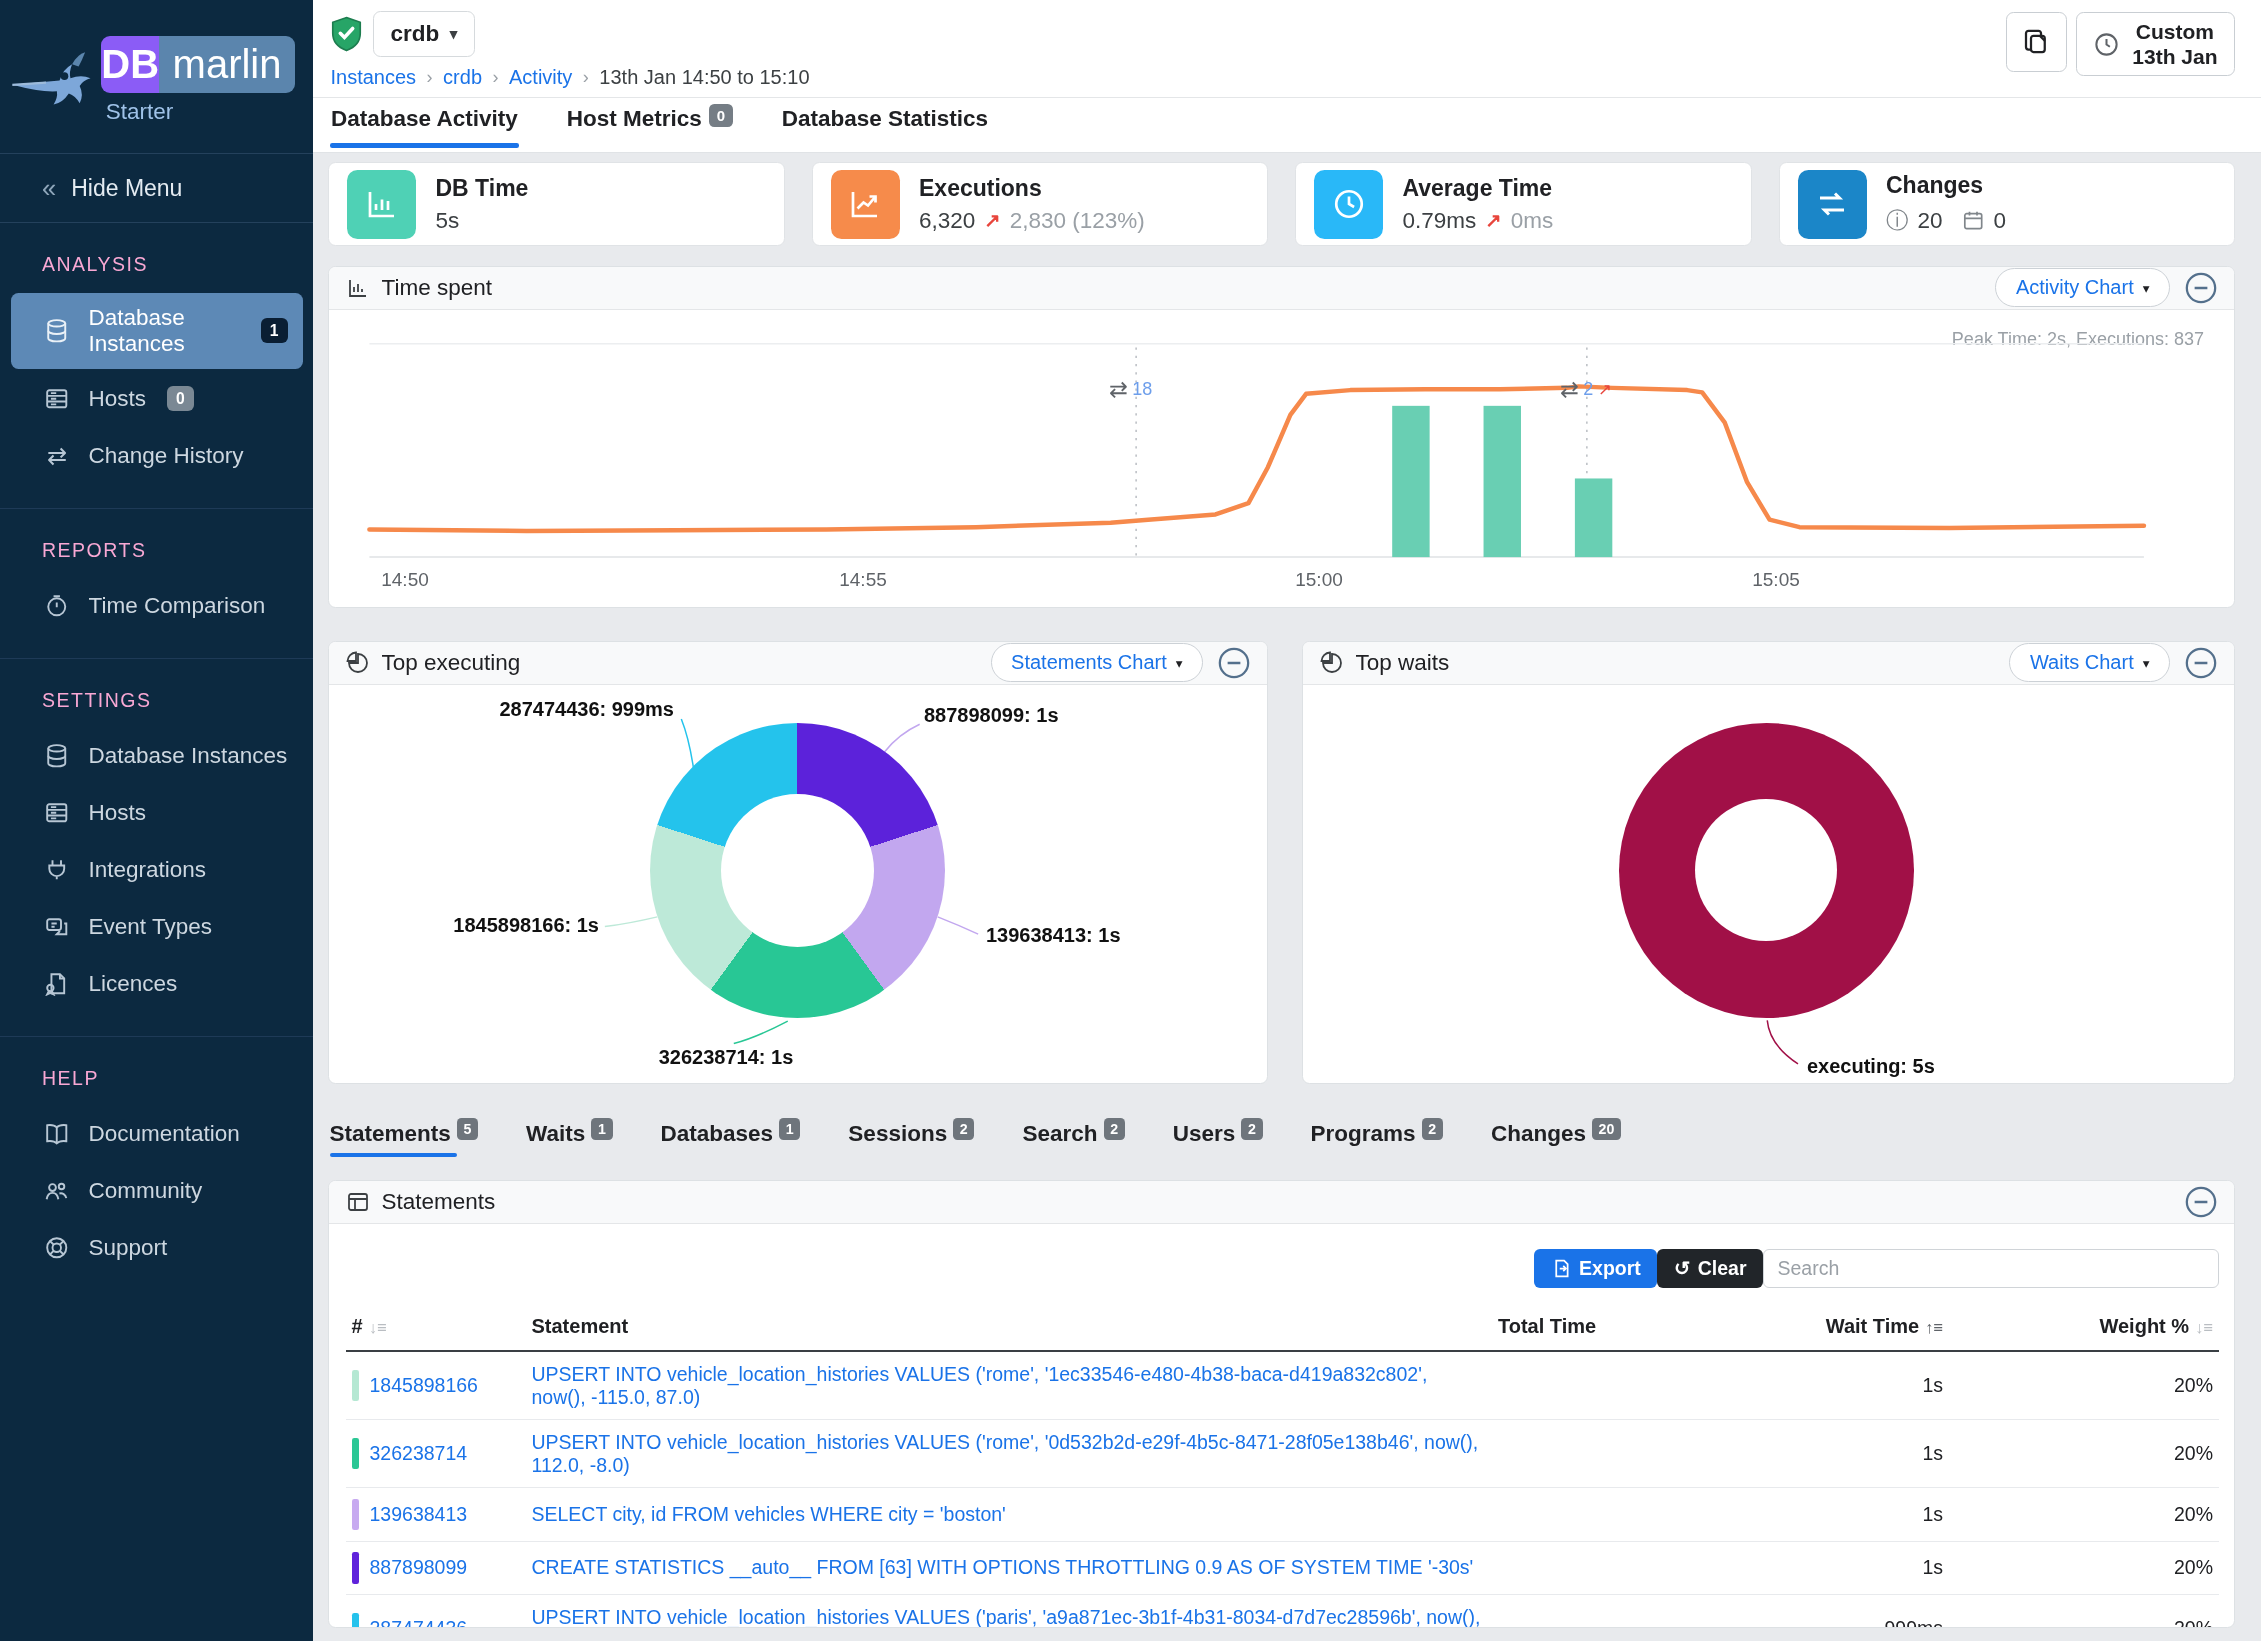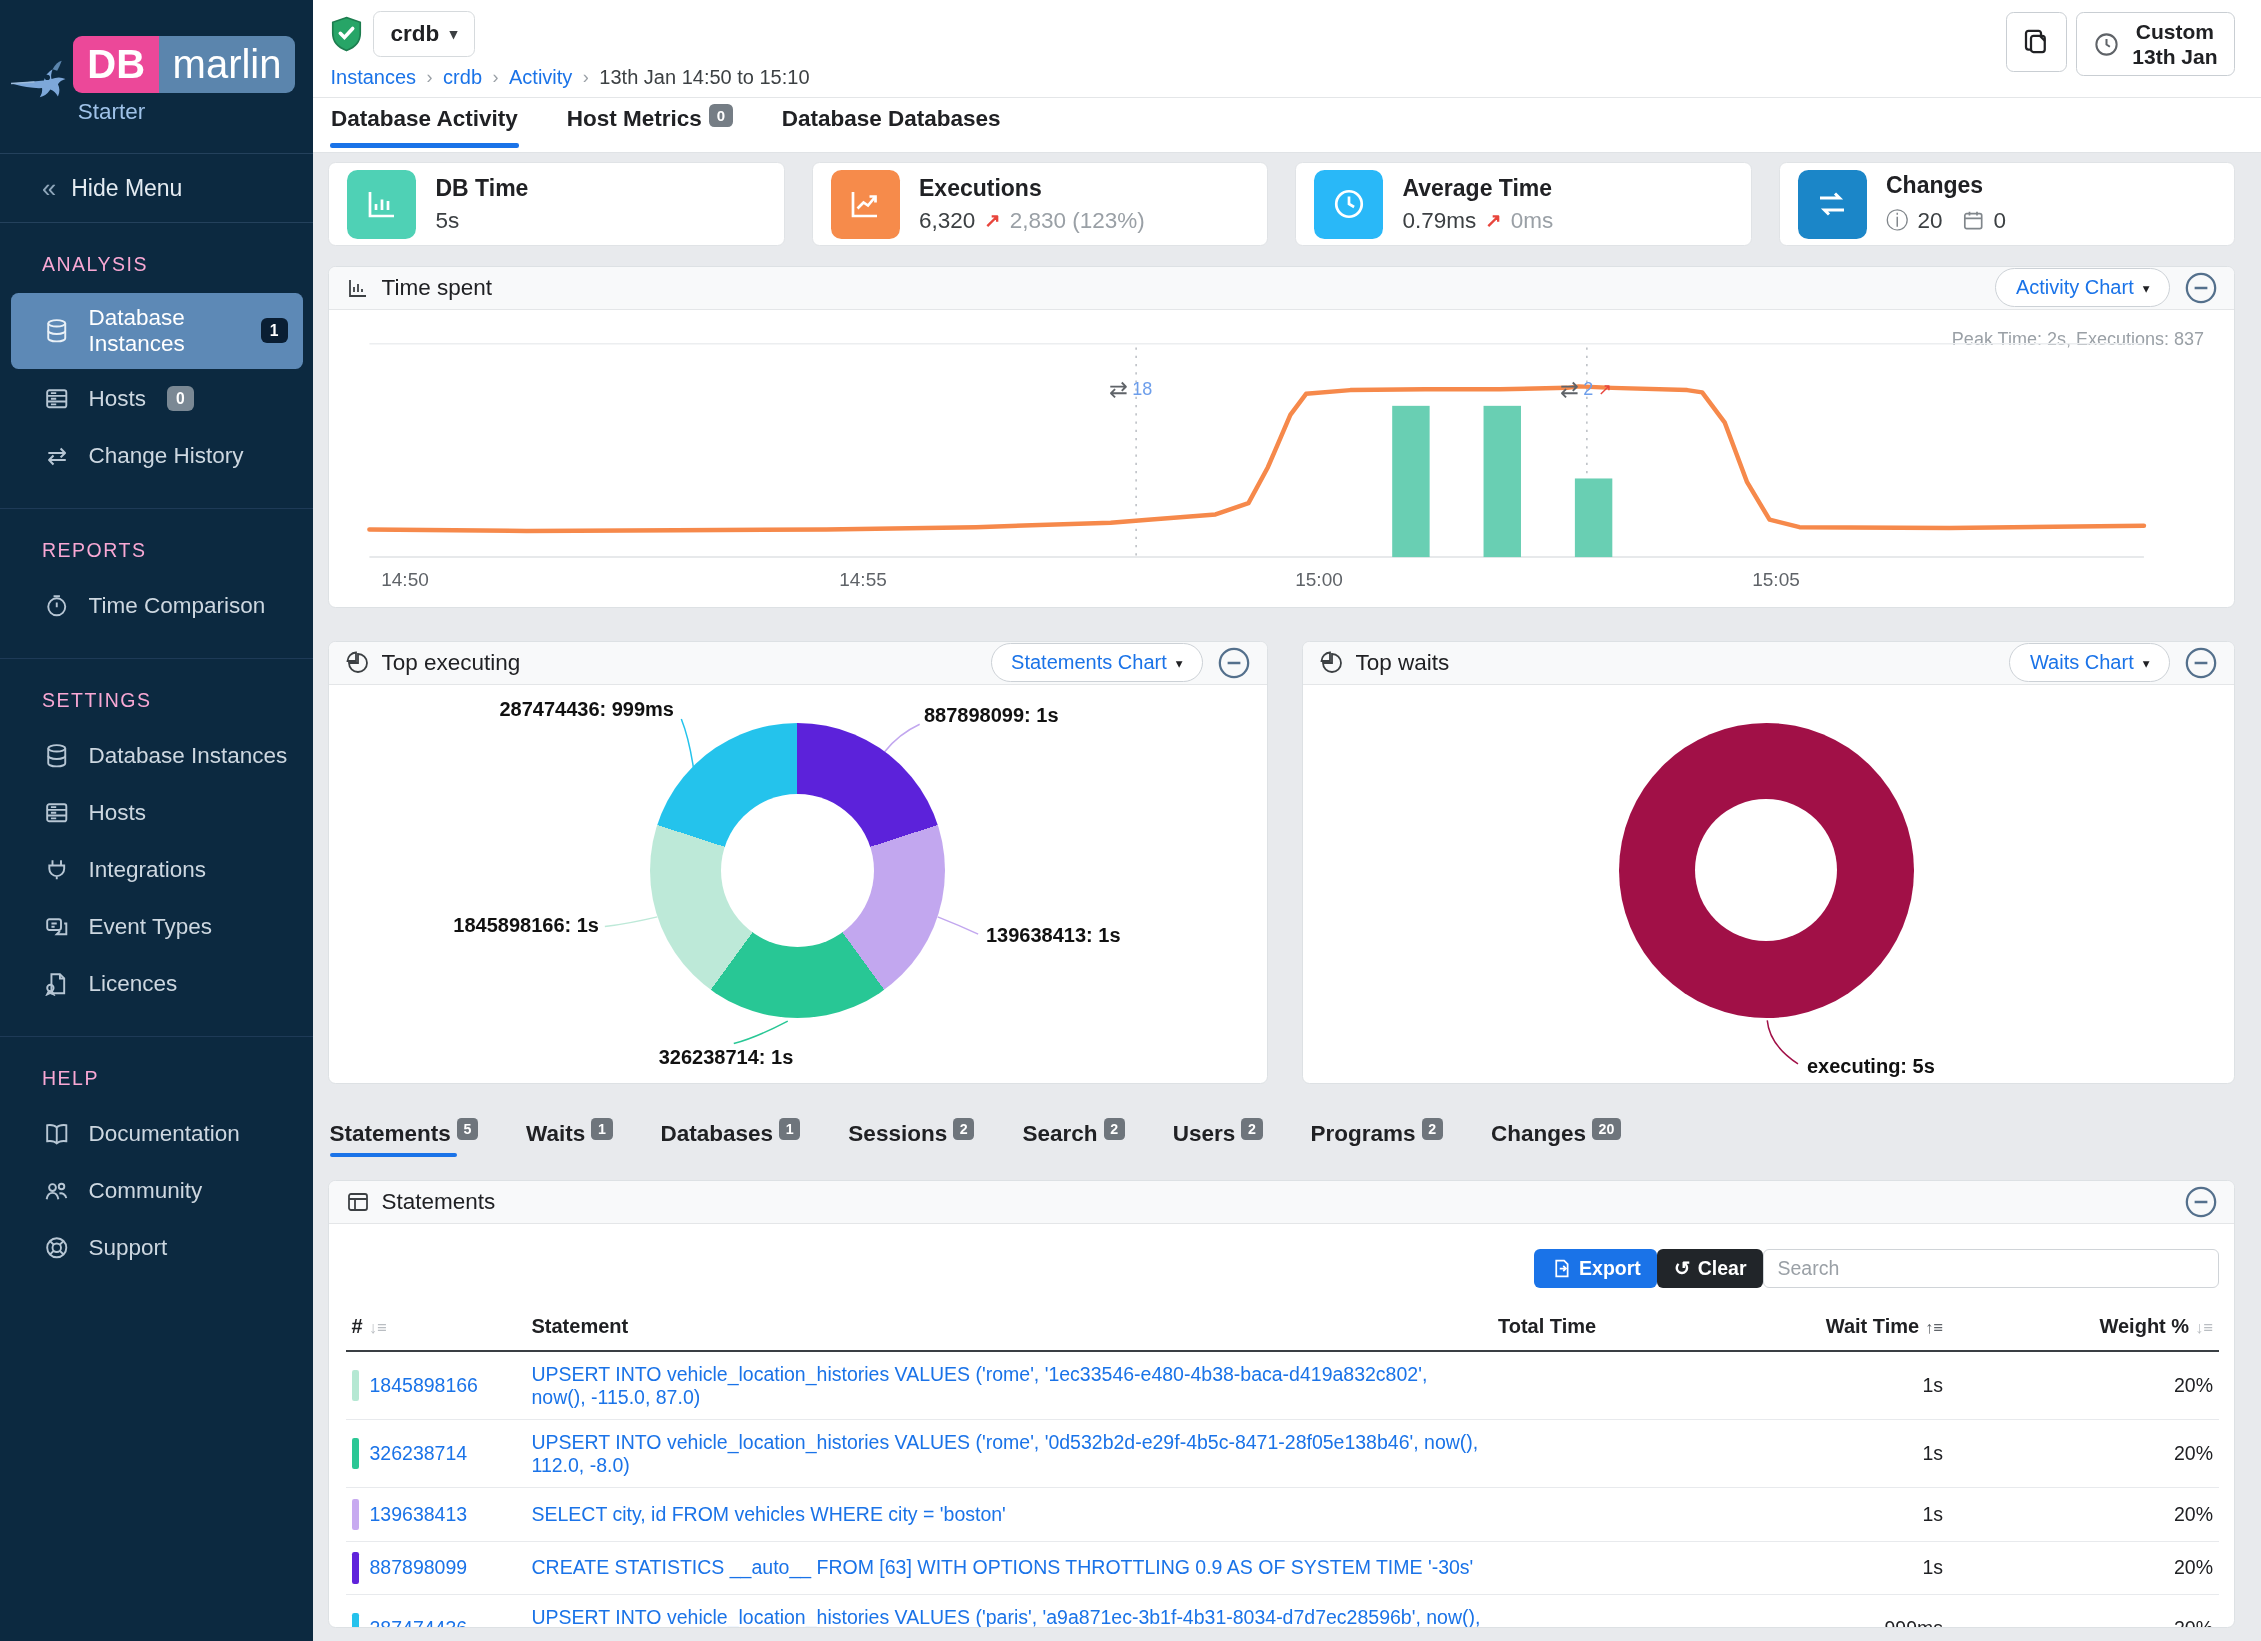--- a/index.html
+++ b/index.html
@@ -6,21 +6,21 @@
   html,body { width: 2261px; height: 1642px; overflow: hidden;
     font-family: "Liberation Sans", sans-serif; background: #e8eaed; color: #202124; }
   .app { display: flex; width: 100%; height: 100%; }
 
   
   .sidebar { width: 313px; min-width: 313px; height: 100%; background: #0c2940; color: #cdd7e0; }
   .brand { padding: 15px 18px 7.5px 7.5px; height: 154px; border-bottom: 0.7px solid #24415c; display: flex; align-items: center; }
   .brand-fish { width: 127px; height: 105px; }
   .brand-box { display: flex; flex-direction: column; align-items: flex-start; margin-left: 1.5px; }
   .brand-badge { display: flex; font-weight: bold; font-size: 40px; border-radius: 9px; overflow: hidden; }
-  .brand-db { background: #ec4899; color: #fff; padding: 6px 14px; }
+  .brand-db { background: #8b5cf6; color: #fff; padding: 6px 0; }
   .brand-marlin { background: #5b85ad; color: #fff; padding: 6px 13.5px; font-weight: normal; }
   .brand-edition { color: #9fc2e8; font-size: 22.5px; margin-top: 6px; margin-left: 4.5px; }
   .hide-menu { display: flex; align-items: center; gap: 15px; padding: 19.5px 0 19.5px 42px;
     font-size: 23px; color: #e4ebf1; border-bottom: 0.7px solid #24415c; cursor: pointer; }
   .hm-chevrons { font-size: 25.5px; color: #8fa6ba; }
   .nav-section { padding: 19.5px 0 22.5px 0; border-bottom: 0.7px solid #1e3a57; }
   .nav-section:last-child { border-bottom: none; }
   .nav-title { font-size: 19.5px; letter-spacing: 1.5px; color: #f9a8d4; padding: 10.5px 0 13.5px 42px; }
   .nav-item { display: flex; align-items: center; gap: 16.5px; font-size: 22.5px; color: #cdd7e0;
     padding: 12px 15px 12px 31.5px; margin: 3px 10.5px; border-radius: 7.5px; cursor: pointer; }
@@ -341,21 +341,21 @@
       <div class="main-tab active">
         <span>Database Activity</span>
         <span class="tab-underline"></span>
       </div>
       <div class="main-tab">
         <span>Host Metrics</span>
         <span class="tab-badge">0</span>
         <span class="tab-underline"></span>
       </div>
       <div class="main-tab">
-        <span>Database Databases</span>
+        <span>Database Statistics</span>
         <span class="tab-underline"></span>
       </div>
     </div>
 
     <div class="content">
 
       <div class="kpi-row">
         <div class="kpi-card">
           <span class="kpi-icon" style="background:#4fd1b5">
             <svg width="36" height="36" viewBox="0 0 24 24" fill="none" stroke="#fff" stroke-width="1.8">

